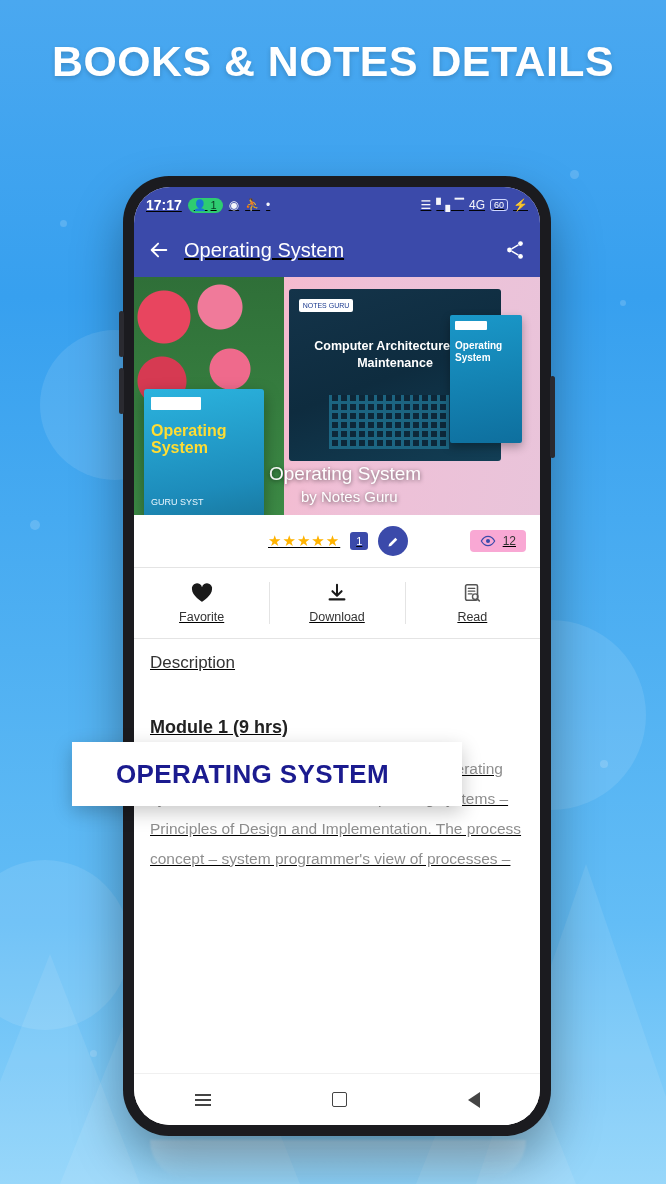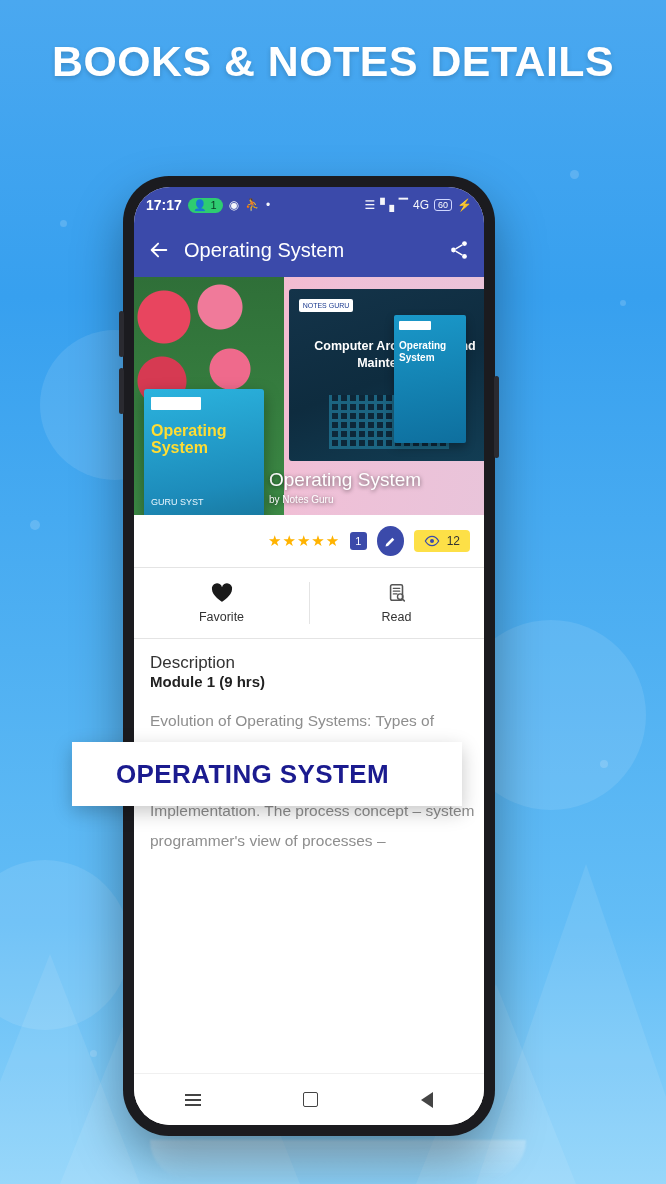--- a/index.html
+++ b/index.html
@@ -30,25 +30,26 @@
     letter-spacing: 0.5px;
     text-shadow: 0 2px 5px rgba(0,0,0,0.18);
     font-stretch: condensed;
     transform: scaleX(1.02);
   }
 
   
   .phone {
     position: absolute;
     left: 123px; top: 176px;
-    width: 372px; height: 960px;
+    width: 428px; height: 960px;
     background: #1b1b1f;
     border-radius: 46px;
     box-shadow: 0 24px 50px rgba(0,0,0,0.35);
     padding: 11px 11px 11px 11px;
+    text-decoration: underline;
   }
   .phone-inner {
     width: 100%; height: 100%;
     background: #fff;
     border-radius: 36px;
     overflow: hidden;
     position: relative;
   }
   .side-btn {
     position: absolute; background: #2a2a30; border-radius: 3px;
@@ -134,62 +135,62 @@
     box-shadow: 0 6px 16px rgba(0,0,0,0.35);
     z-index: 6;
   }
   .book-left .bl { width:50px;height:13px;background:#fff;border-radius:1px; }
   .book-left .bt1 { margin-top: 12px; font-size: 16px; font-weight: bold; color:#ffdd33; line-height:1.08; }
   .book-left .bt2 { font-size: 9px; margin-top: 40px; color:#eaf7ff; }
   .hero-overlay {
     position:absolute; left: 135px; bottom: 10px; color:#fff;
   }
   .hero-title { font-size: 19px; text-shadow: 0 1px 4px rgba(0,0,0,0.6); }
-  .hero-sub { font-size: 10px; margin-top: 3px; text-shadow: 0 1px 4px rgba(0,0,0,0.6); }
+  .hero-sub { font-size: 15px; margin-top: 3px; text-shadow: 0 1px 4px rgba(0,0,0,0.6); margin-left: 32px; }
 
   
   .ratingbar {
     height: 52px; background:#fff; display:flex; align-items:center;
     padding-left: 134px; gap: 10px; position:relative;
   }
   .stars { color:#ffb300; font-size: 15px; letter-spacing: 1px; }
   .num-badge {
     background:#3b4aaa; color:#fff; font-size: 11px;
     width: 18px; height: 18px; border-radius:3px;
     display:flex;align-items:center;justify-content:center;
   }
   .edit-btn {
     width: 30px; height: 30px; border-radius: 50%;
     background:#3b4aaa; color:#fff; display:flex;align-items:center;justify-content:center;
     font-size: 14px;
   }
   .views {
     margin-left: auto; margin-right: 14px;
-    background:#fde047; border-radius: 4px; padding: 4px 10px;
+    background:#f9a8d4; border-radius: 4px; padding: 4px 10px;
     display:flex; align-items:center; gap:7px; font-size: 12px; color:#333;
   }
 
   
   .actions {
     display:flex; background:#fff; border-top:1px solid #e4e4e4; border-bottom:1px solid #e4e4e4;
     height: 72px;
   }
   .action {
     flex:1; display:flex; flex-direction:column; align-items:center; justify-content:center; gap:6px;
     font-size: 12.5px; color:#333; position:relative;
   }
   .action + .action::before {
     content:""; position:absolute; left:0; top:14px; bottom:14px; width:1px; background:#e4e4e4;
   }
 
   
   .descarea { background:#fff; padding: 14px 8px 0 16px; height: 318px; overflow:hidden; position:relative;}
   .desc-label { font-size: 17px; color:#333; }
   .desc-title {
-    font-size: 15px; font-weight:bold; color:#222;
+    margin-top: 44px; font-size: 18px; font-weight:bold; color:#222;
   }
   .desc-body {
     margin-top: 16px; font-size: 15.5px; color:#8e8e8e; line-height: 1.93;
   }
 
   
   .navbar {
     position:absolute; bottom:0; left:0; width:100%; height: 52px;
     background:#fff; display:flex; align-items:center; justify-content:space-around;
     color:#444; font-size: 17px; border-top: 1px solid #f0f0f0;
@@ -338,20 +339,27 @@
 
     <div class="actions">
       <div class="action">
         <svg width="24" height="22" viewBox="0 0 24 22">
           <path d="M12 20S2 13.5 2 7.6A5.1 5.1 0 0 1 12 5.3 5.1 5.1 0 0 1 22 7.6C22 13.5 12 20 12 20z" fill="#1a1a1a"></path>
         </svg>
         <span>Favorite</span>
       </div>
       <div class="action">
         <svg width="24" height="22" viewBox="0 0 24 24">
+          <path d="M12 3v10M7 10l5 5 5-5" fill="none" stroke="#1a1a1a" stroke-width="2.2" stroke-linecap="round" stroke-linejoin="round"></path>
+          <path d="M4 19h16" stroke="#1a1a1a" stroke-width="2.4" stroke-linecap="round"></path>
+        </svg>
+        <span>Download</span>
+      </div>
+      <div class="action">
+        <svg width="24" height="22" viewBox="0 0 24 24">
           <rect x="5" y="3" width="13" height="17" rx="1.6" fill="none" stroke="#555" stroke-width="1.7"></rect>
           <path d="M8 7h7M8 10h7M8 13h4" stroke="#555" stroke-width="1.4" stroke-linecap="round"></path>
           <circle cx="15.5" cy="16" r="3" fill="none" stroke="#555" stroke-width="1.5"></circle>
           <path d="M17.6 18.2l2.4 2.4" stroke="#555" stroke-width="1.6" stroke-linecap="round"></path>
         </svg>
         <span>Read</span>
       </div>
     </div>
 
     <div class="descarea">

